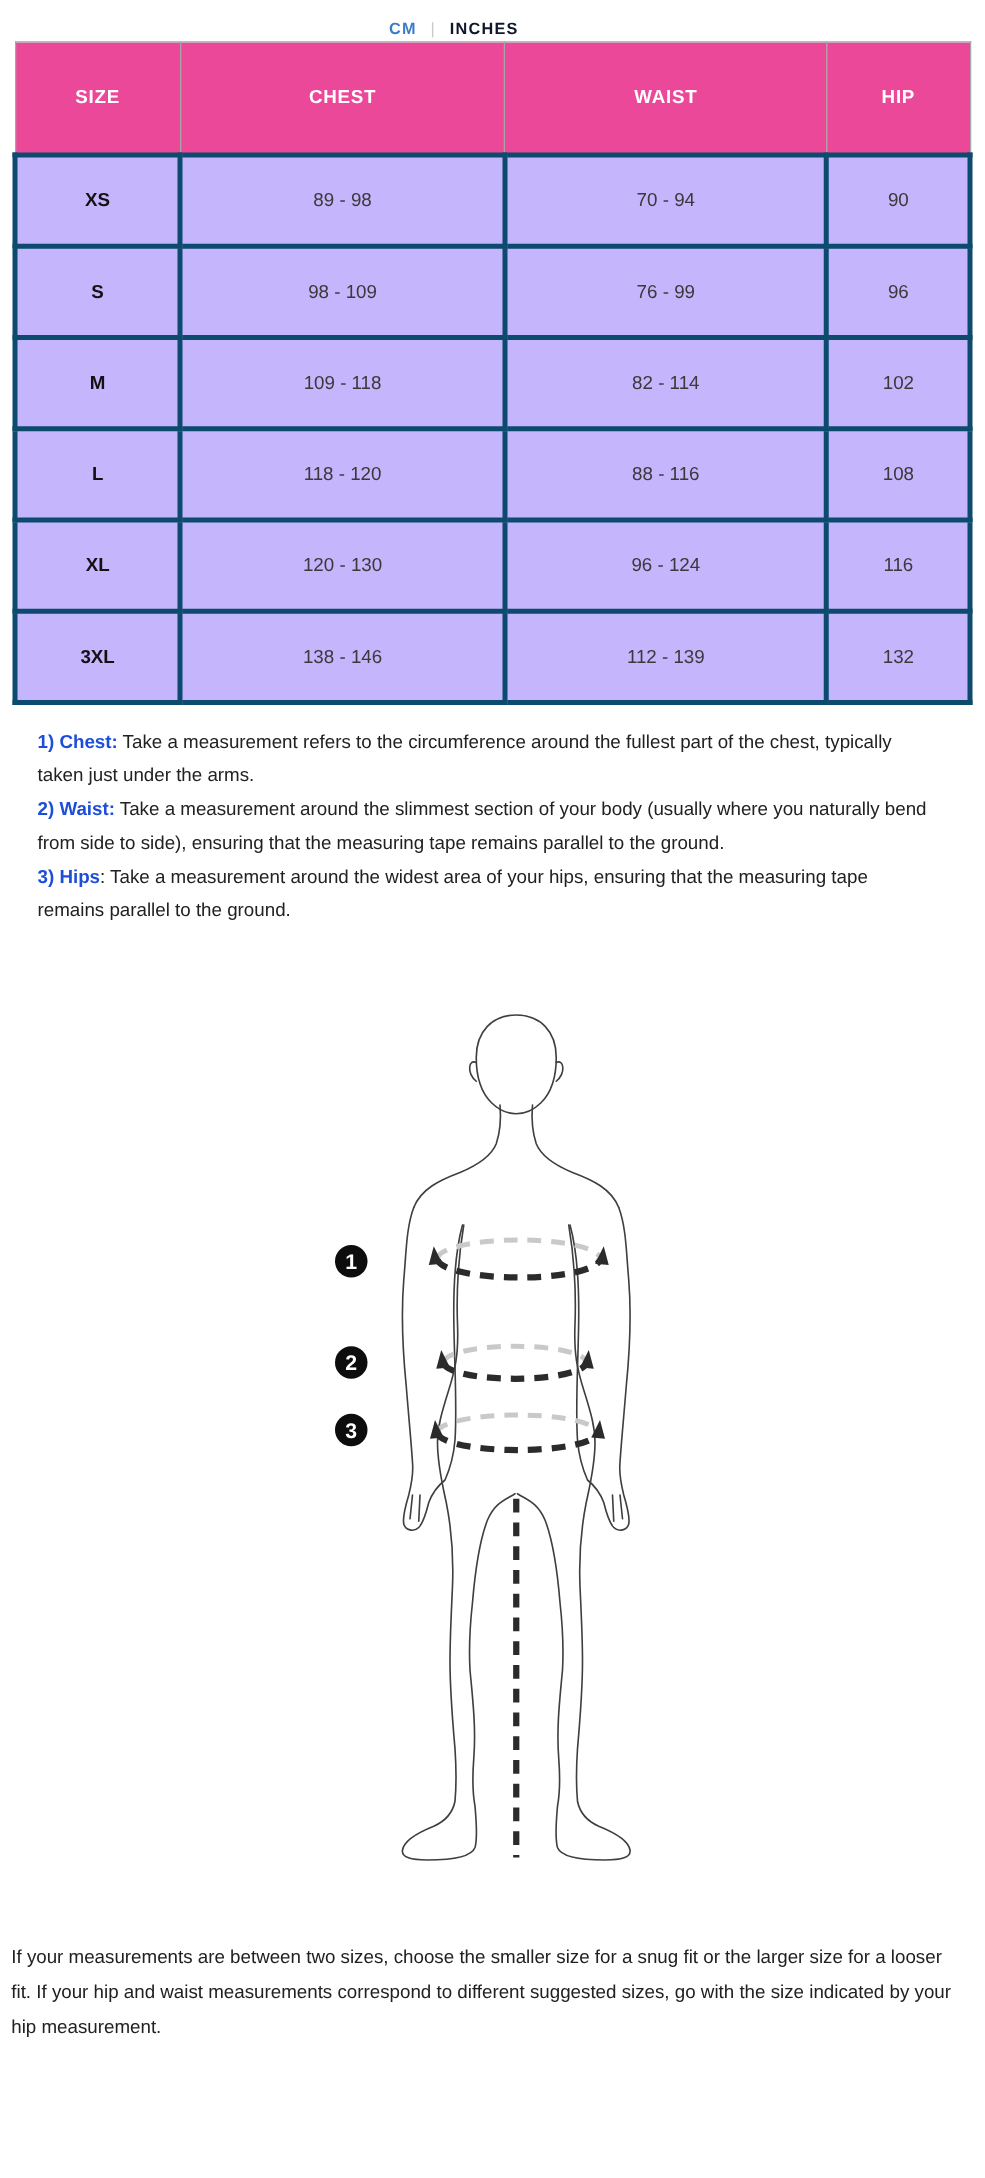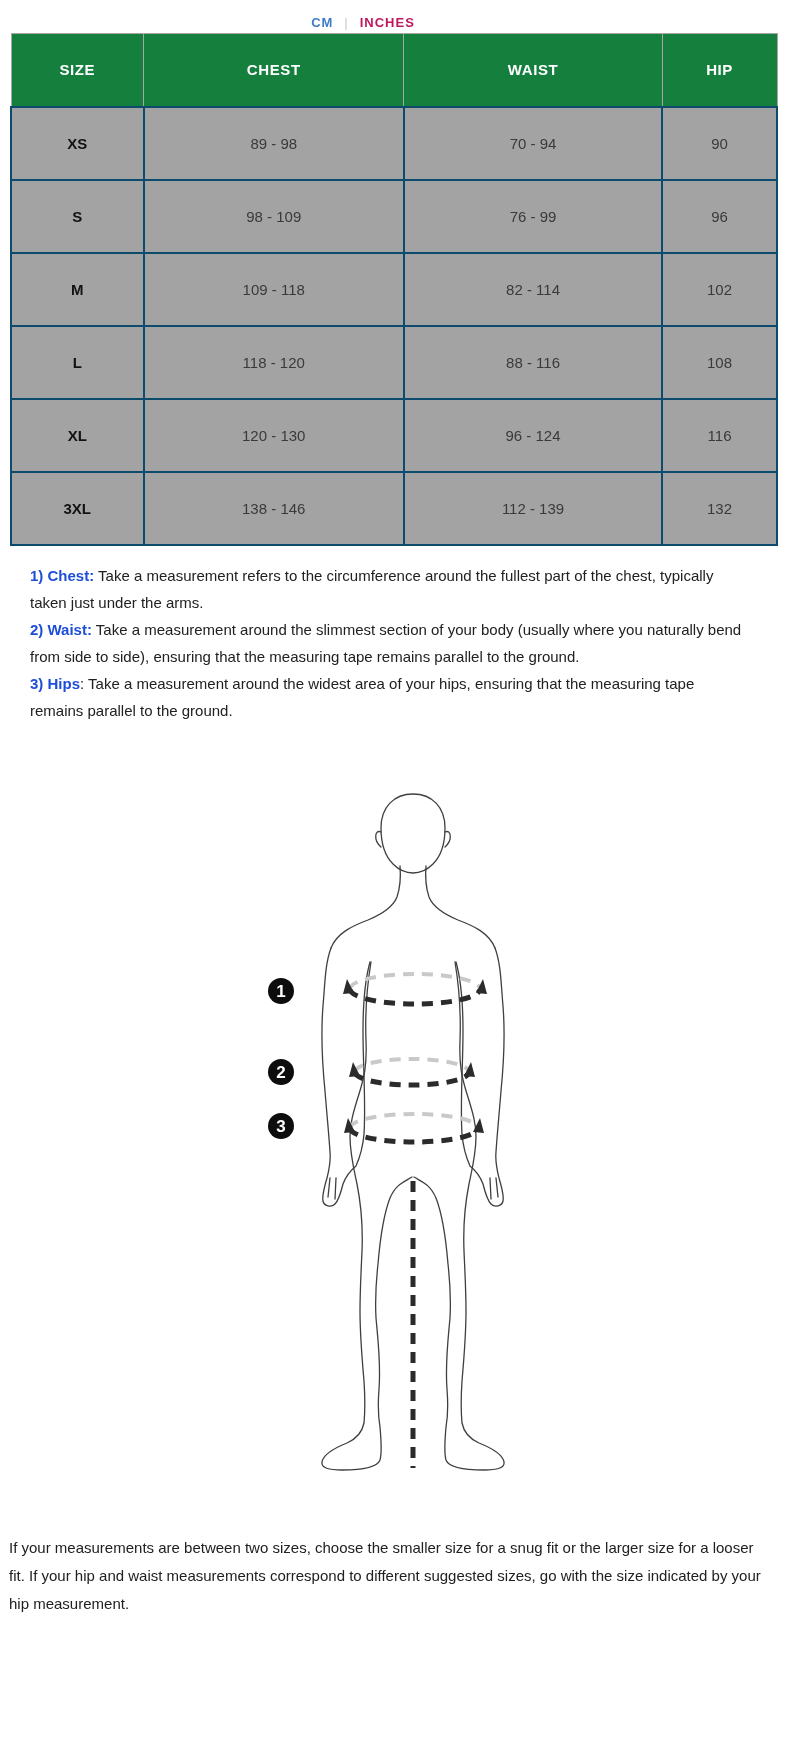--- a/index.html
+++ b/index.html
@@ -19,50 +19,50 @@
     align-items: center;
     gap: 11px;
     padding: 11px 90px 0 0;
     height: 33px;
     font-size: 13px;
     font-weight: bold;
     letter-spacing: 1px;
   }
   .unit-cm { color: #3d7cc7; cursor: pointer; margin-left: 28px; }
   .unit-sep { color: #c9c9c9; font-weight: normal; }
-  .unit-inches { color: #be185d; cursor: pointer; }
+  .unit-inches { color: #0f172a; cursor: pointer; }
 
   
   table.size-table {
     border-collapse: collapse;
     width: 768px;
     margin-left: 10px;
     table-layout: fixed;
   }
   .size-table col.c-size  { width: 17.3%; }
   .size-table col.c-chest { width: 34.0%; }
   .size-table col.c-waist { width: 33.7%; }
   .size-table col.c-hip   { width: 15.0%; }
   .size-table th {
-    background: #15803d;
+    background: #ec4899;
     color: #ffffff;
-    height: 73px;
+    height: 90px;
     font-size: 15px;
     font-weight: bold;
     letter-spacing: .6px;
     border: 1px solid #a6a6a6;
   }
   .size-table td {
     height: 73px;
     text-align: center;
     vertical-align: middle;
     font-size: 15px;
     color: #3a3a3a;
-    border: 2px solid #0c4a6e;
-    background: #a3a3a3;
+    border: 4px solid #0c4a6e;
+    background: #c4b5fd;
   }
   .size-table td.size-cell { font-weight: bold; color: #121212; }
 
   
   .notes {
     margin: 16px 42px 0 30px;
     font-size: 15px;
     line-height: 27px;
     color: #212121;
   }

